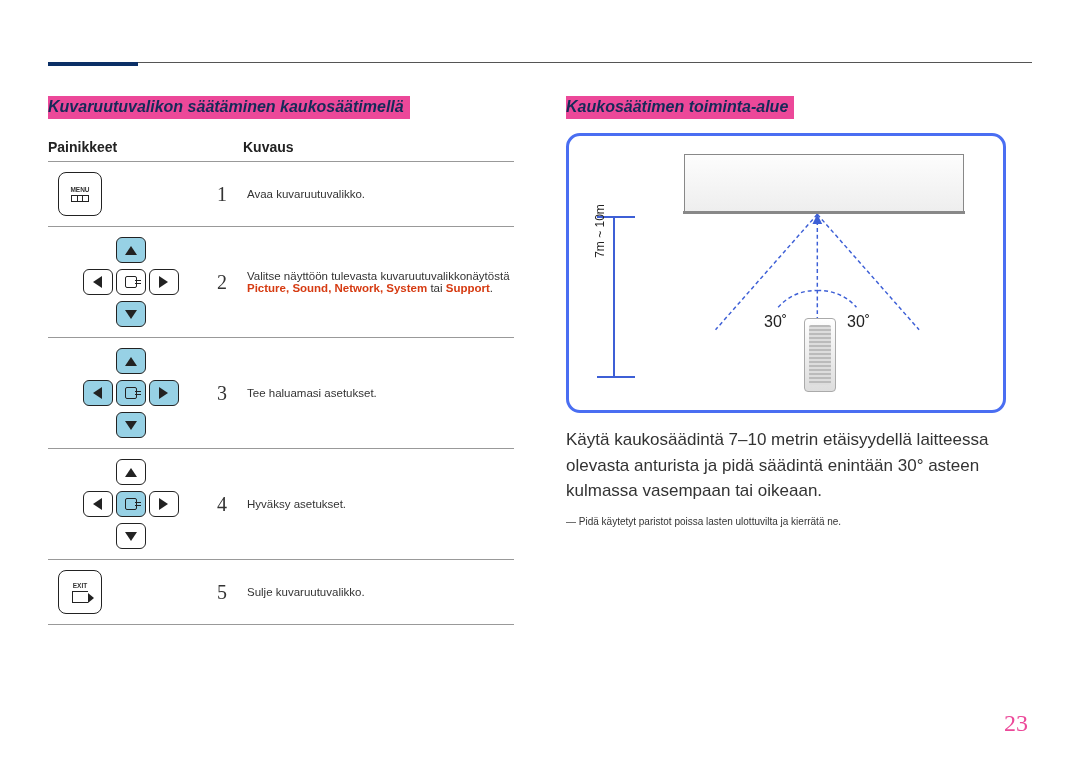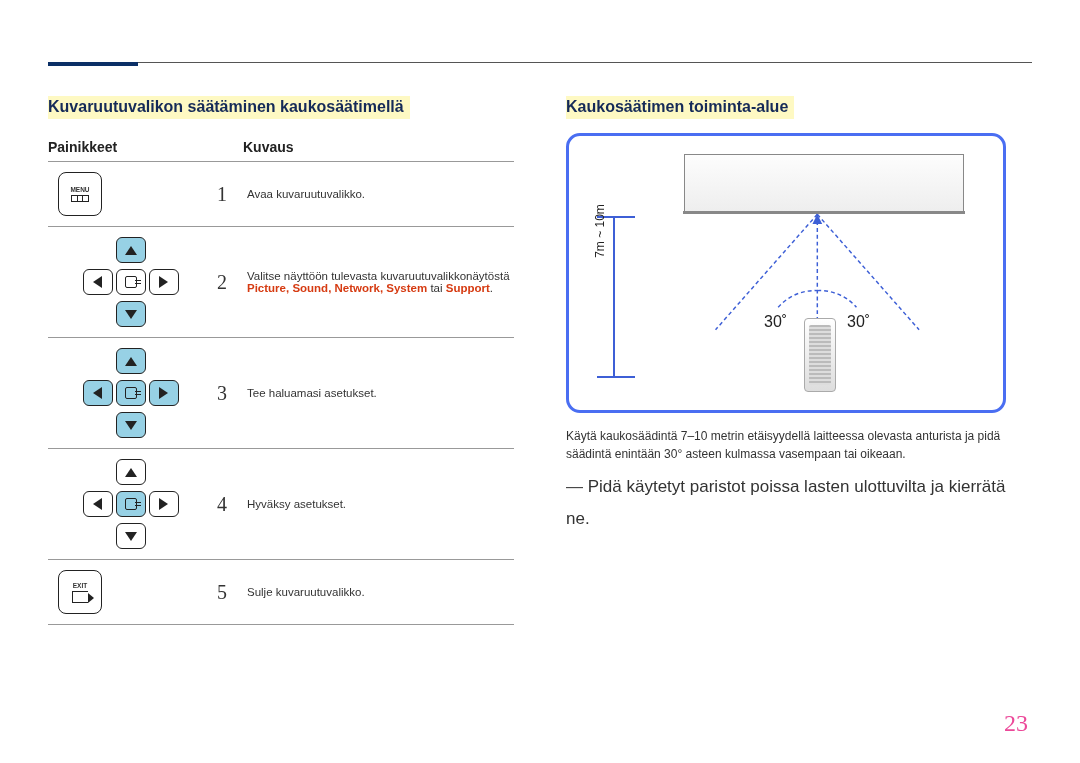--- a/index.html
+++ b/index.html
@@ -11,21 +11,21 @@
     color: #222;
     position: relative;
   }
   .topbar { position: absolute; left: 48px; right: 48px; top: 62px; height: 1px; background: #555; }
   .topbar-thick { position: absolute; left: 48px; width: 90px; top: 62px; height: 4px; background: #0b2f66; }
 
   .content { position: absolute; left: 48px; right: 48px; top: 96px; display: flex; gap: 36px; }
   .left-col { width: 480px; }
   .right-col { width: 480px; margin-left: 16px; }
 
-  .section-title { font-size: 16px; font-weight: bold; color: #152a58; background: #fef9c3; display: inline-block; padding: 2px 6px 3px 0; margin-bottom: 14px; }
+  .section-title { font-size: 16px; font-weight: bold; color: #152a58; background: #ec4899; display: inline-block; padding: 2px 6px 3px 0; margin-bottom: 14px; font-style: italic; }
 
   table { width: 100%; border-collapse: collapse; }
   th { text-align: left; font-size: 14px; font-weight: bold; color: #222; padding: 6px 0 6px 0; border-bottom: 1px solid #999; }
   th.col-btn { width: 165px; }
   th.col-num { width: 30px; }
   td { padding: 10px 4px; vertical-align: middle; font-size: 11.5px; color: #333; }
   tr.brow td { border-bottom: 1px solid #999; }
   .num { font-family: Georgia, "Times New Roman", serif; font-size: 20px; vertical-align: middle; padding-right:8px; padding-left:4px;}
   .red { color: #d63b12; font-weight: bold; }
 
@@ -69,22 +69,22 @@
   .bar-v { position:absolute; left: 44px; top: 80px; bottom: 32px; width: 2px; border-left: 2px solid #3d5fd6; border-top: none;}
   .bar-v::before,.bar-v::after{content:"";position:absolute;left:-18px;width:38px;height:2px;background:#3d5fd6;}
   .bar-v::before{top:0;}
   .bar-v::after{bottom:0;}
   .dist-label { position: absolute; left: 24px; top: 140px; font-size: 12px; transform: rotate(-90deg); transform-origin: left top; color:#222; width:90px; text-align:center;}
   .ang { position:absolute; font-size:16px; color:#222;}
   .ang.l{ left:195px; top:177px;}
   .ang.r{ left:278px; top:177px;}
   svg.lines { position:absolute; top:0; left:0; width:100%; height:100%; }
 
-  .paragraph { font-size: 12px; color: #333; line-height: 1.5; margin-bottom: 8px;}
-  .note-row { font-size: 17px; color: #333; line-height: 1.9; }
+  .paragraph { font-size: 17px; color: #333; line-height: 1.5; margin-bottom: 8px;}
+  .note-row { font-size: 10px; color: #333; line-height: 1.9; }
   .note-row::before { content: "― "; color:#444;}
   .page-num { position: absolute; right: 52px; bottom: 26px; font-size: 24px; color: #ec4899; font-family: Georgia, serif;}
 </style>
 </head>
 <body>
 
 <div class="topbar"></div>
 <div class="topbar-thick"></div>
 
 <div class="content">

